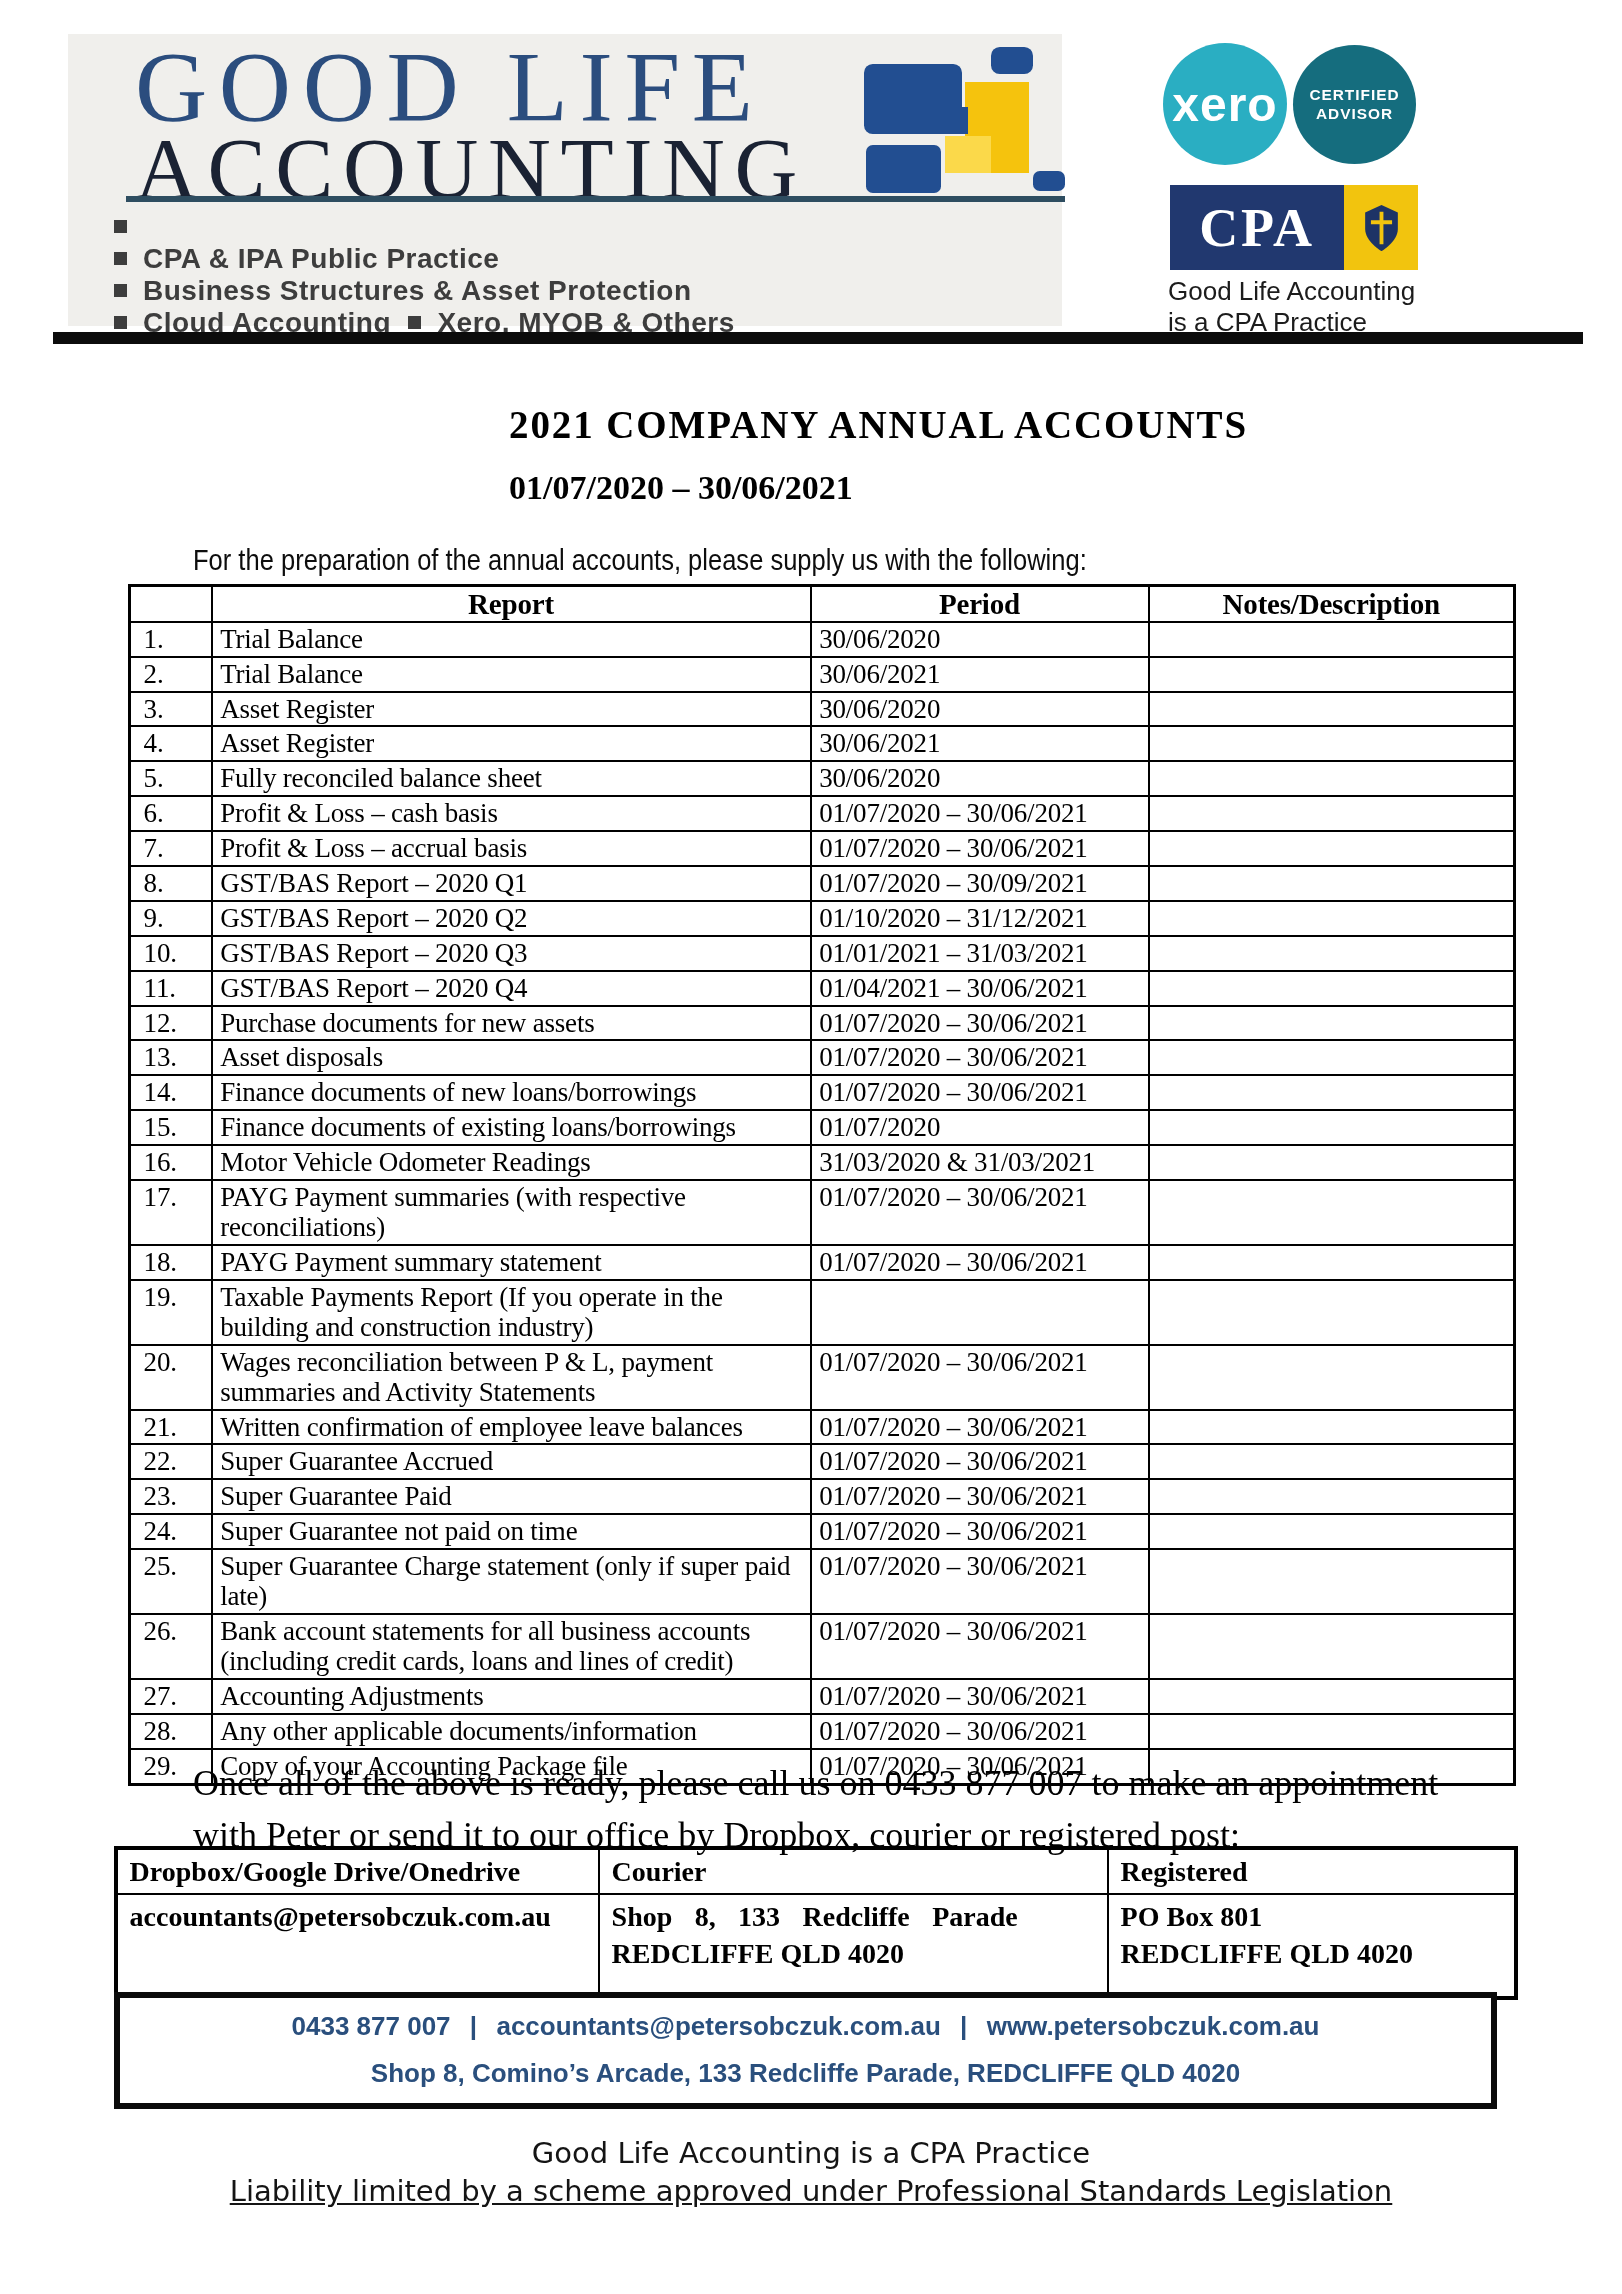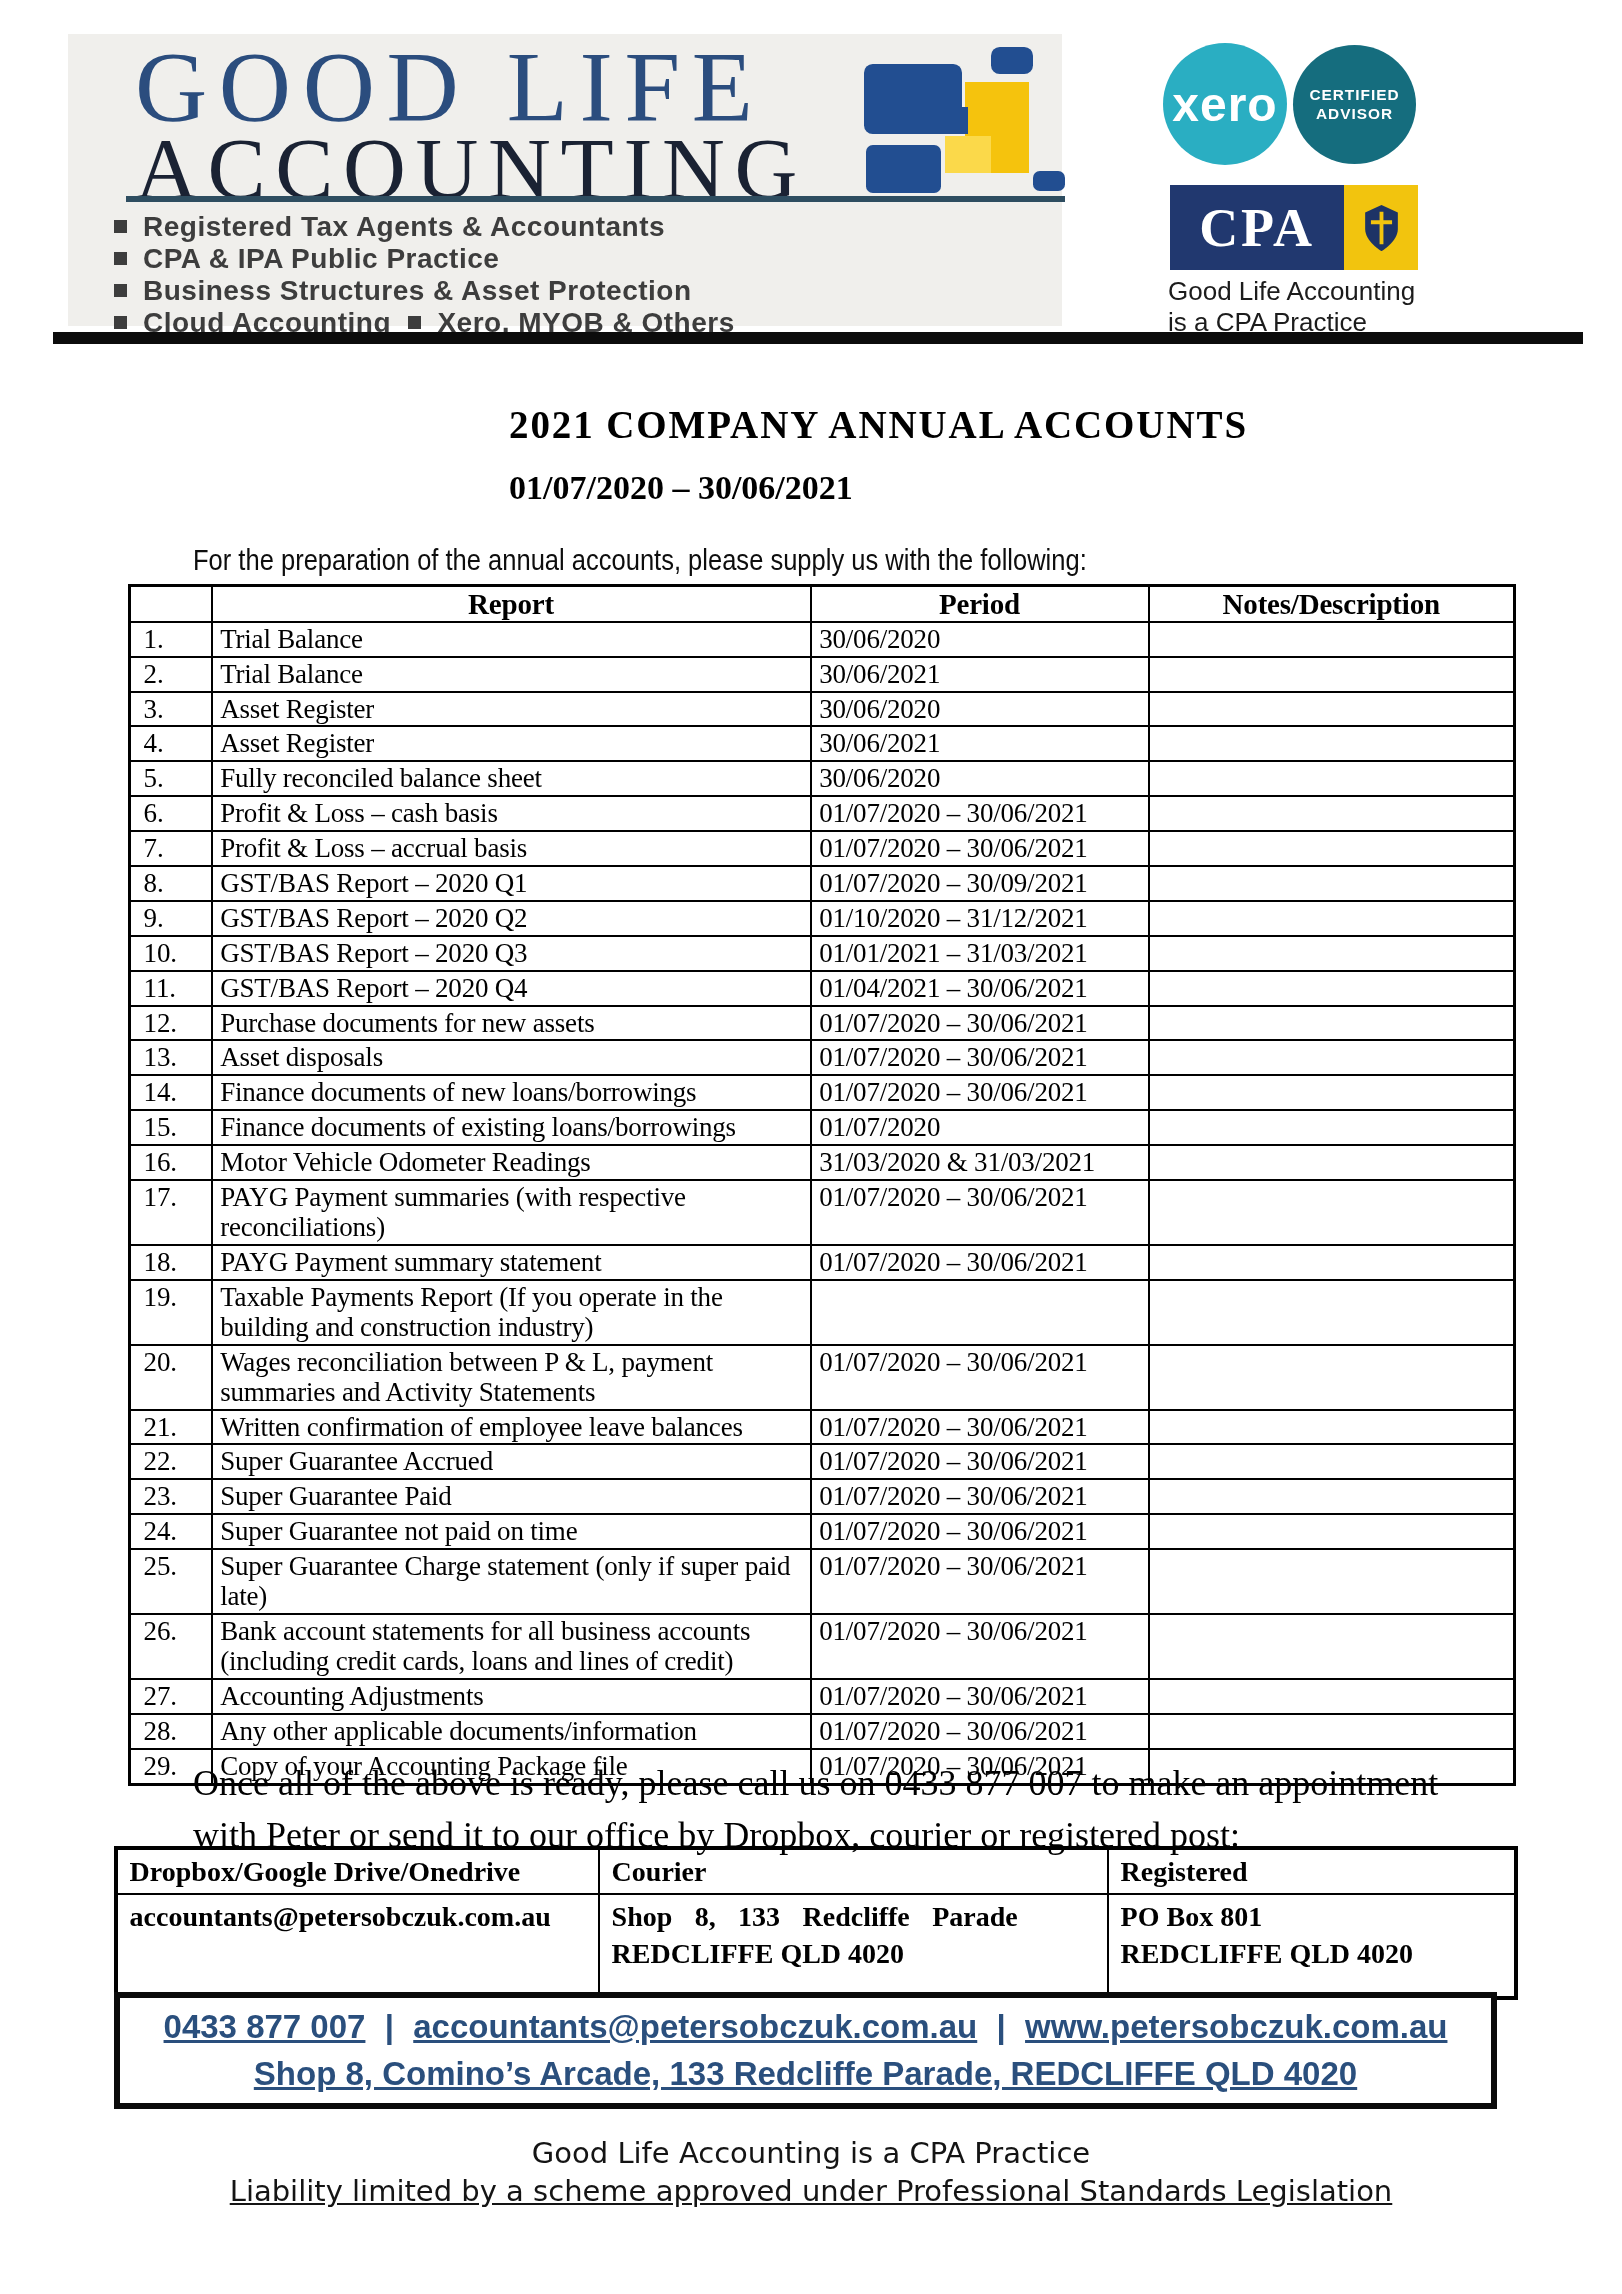--- a/index.html
+++ b/index.html
@@ -70,22 +70,22 @@
   
   .contact-table { position:absolute; left:114px; top:1846px; width:1400px; border-collapse:collapse;
                    table-layout:fixed; border:4.8px solid #000; font-family:"Liberation Serif",serif;
                    font-weight:700; font-size:28px; line-height:37px; }
   .contact-table th { border:2.9px solid #000; text-align:left; padding:2.9px 11.6px; }
   .contact-table td { border:2.9px solid #000; padding:2.9px 11.6px 5.8px 11.6px; vertical-align:top; height:93px; }
   .courier-line1 { word-spacing:15.4px; }
   
   .footer-box { position:absolute; left:114px; top:1992px; width:1371px; height:100px;
                 border:6.8px solid #0b0b0b; background:#fff; text-align:center;
-                font-family:"Liberation Sans",sans-serif; font-weight:700; font-size:33px; line-height:47px;
-                color:var(--footer-text-navy,#2a4f7d); padding-top:4.8px;text-decoration:underline; }
+                font-family:"Liberation Sans",sans-serif; font-weight:700; font-size:26px; line-height:47px;
+                color:var(--footer-text-navy,#2a4f7d); padding-top:4.8px; }
   .fb-sep { margin:0 19.3px; }
   .note-cpa { position:absolute; left:0; top:2136px; width:1622px; text-align:center;
               font-family:"DejaVu Sans",sans-serif; font-size:29px; color:#141414; }
   .note-liability { position:absolute; left:0; top:2174px; width:1622px; text-align:center;
                     font-family:"DejaVu Sans",sans-serif; font-size:29px; color:#141414;
                     text-decoration:underline; }
 </style>
 </head>
 <body>
 
@@ -104,21 +104,21 @@
     <span class="sq-blue-big"></span>
     <span class="sq-blue-mid"></span>
     <span class="sq-blue-low"></span>
     <span class="sq-blue-topright"></span>
     <span class="sq-blue-dot"></span>
   </div>
 
   <div class="logo-rule"></div>
 
   <div class="bullets">
-    <div class="bullet-line"><span class="bullet-sq"></span><span>Registered Tax Agents &amp; Accountants</span></div>
+    <div class="bullet-line"><span class="bullet-sq"></span></div>
     <div class="bullet-line"><span class="bullet-sq"></span><span>CPA &amp; IPA Public Practice</span></div>
     <div class="bullet-line"><span class="bullet-sq"></span><span>Business Structures &amp; Asset Protection</span></div>
     <div class="bullet-line"><span class="bullet-sq"></span><span>Cloud Accounting</span><span class="bullet-sq second"></span><span>Xero, MYOB &amp; Others</span></div>
   </div>
 
   <div class="xero-circle">
     <span>xero</span>
   </div>
 
   <div class="cert-circle">

